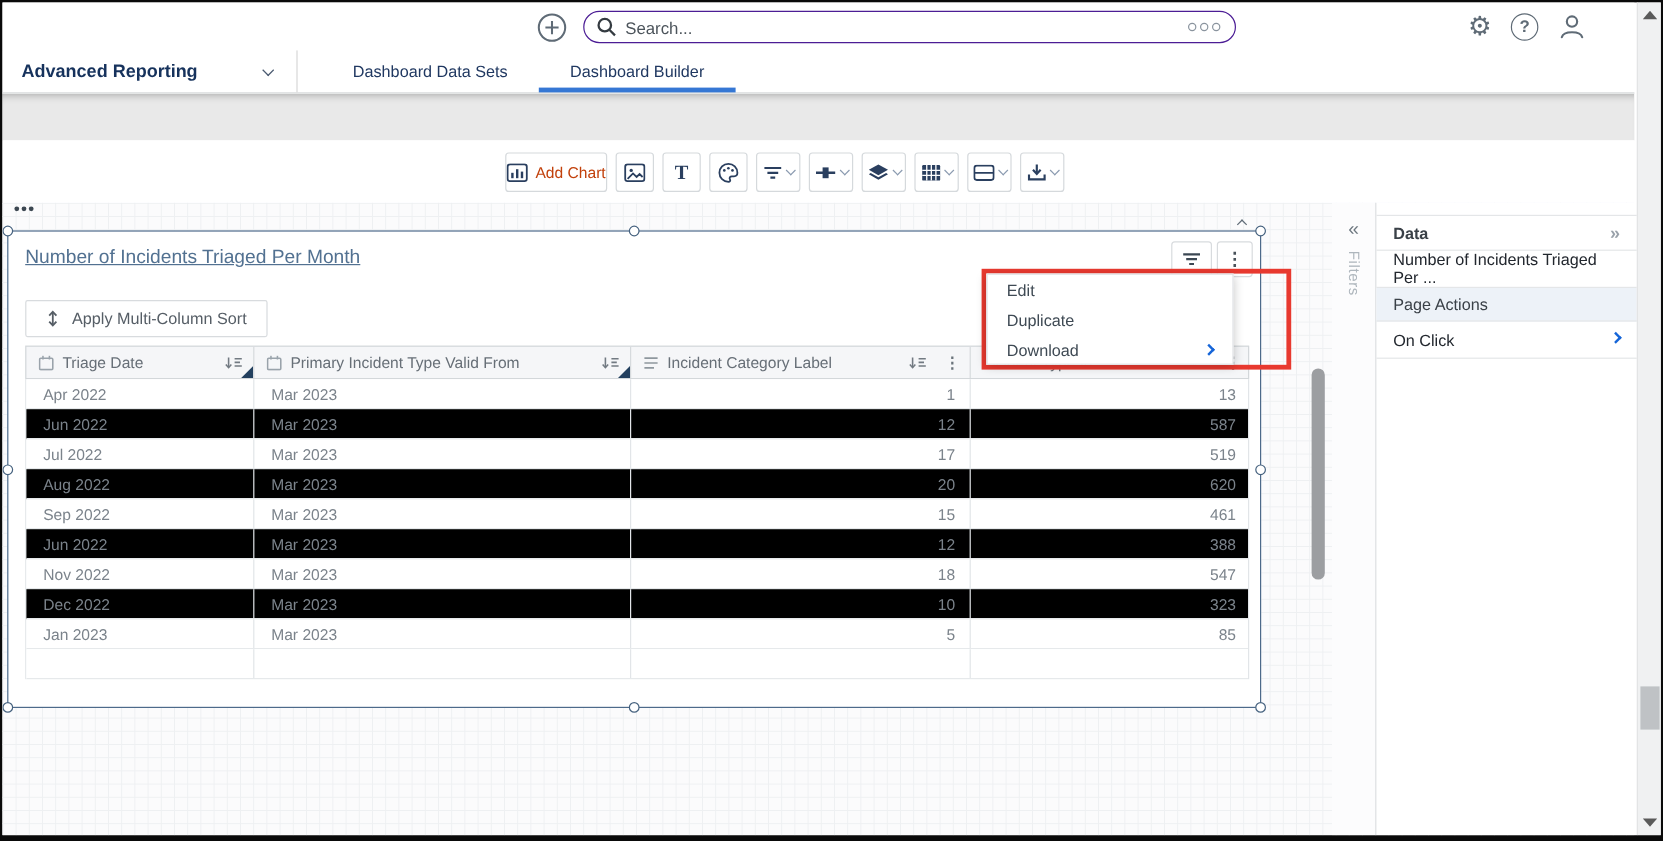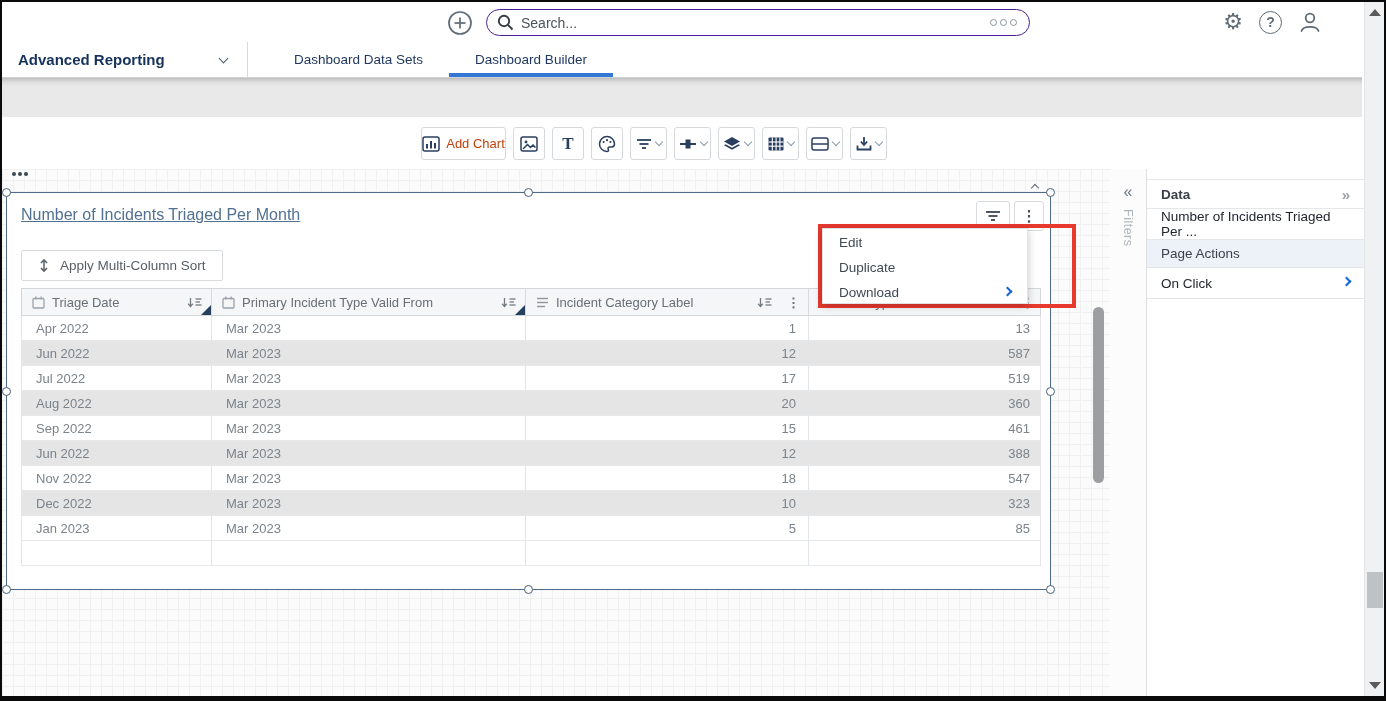--- a/index.html
+++ b/index.html
@@ -65,21 +65,21 @@
   
   .table { position:absolute; left:14px; top:95px; width:1020px; }
   .thead { display:grid; grid-template-columns:189px 314px 283px 234px; height:28px; background:#f5f6f8; border:1px solid #d3d7da; }
   .th { position:relative; display:flex; align-items:center; gap:7px; padding:0 8px 0 10px; font-size:13px; color:#676f77; cursor:pointer; overflow:hidden; }
   .th + .th { border-left:1px solid #d6dadd; }
   .th .sort-ic { margin-left:auto; flex:none; }
   .th .kebab { font-size:13px; font-weight:bold; color:#6a737b; margin-left:7px; cursor:pointer; }
   .corner { position:absolute; right:0; bottom:0; width:0; height:0; border-left:10px solid transparent; border-bottom:10px solid #23405f; }
   .tbody { border-left:1px solid #e2e5e8; border-right:1px solid #e2e5e8; }
   .tr { display:grid; grid-template-columns:189px 314px 283px 234px; height:25px; border-bottom:1px solid #e6e9eb; background:#fff; }
-  .tr.alt { background:#e5e5e5; }
+  .tr.alt { background:#000000; }
   .tr.empty { background:#fff; }
   .td { display:flex; align-items:center; padding:0 12px 0 14px; font-size:13px; color:#7b838b; overflow:hidden; }
   .td + .td { border-left:1px solid #e2e5e8; }
   .td.num { justify-content:flex-end; padding-right:12px; }
 
   
   .menu-highlight { position:absolute; left:816px; top:55px; width:258px; height:84px; border:4px solid #e8392f; z-index:20; }
   .ctx-menu { width:206px; height:76px; background:#fff; border:1px solid #e0e2e4; box-shadow:0 2px 8px rgba(0,0,0,.22); padding-top:1px; }
   .menu-item { height:25px; display:flex; align-items:center; padding:0 16px; font-size:13.5px; color:#3f4a54; cursor:pointer; }
   .menu-item .chev { margin-left:auto; }
@@ -350,21 +350,21 @@
           <div class="tr">
             <div class="td">Jul 2022</div>
             <div class="td">Mar 2023</div>
             <div class="td num">17</div>
             <div class="td num">519</div>
           </div>
           <div class="tr alt">
             <div class="td">Aug 2022</div>
             <div class="td">Mar 2023</div>
             <div class="td num">20</div>
-            <div class="td num">360</div>
+            <div class="td num">620</div>
           </div>
           <div class="tr">
             <div class="td">Sep 2022</div>
             <div class="td">Mar 2023</div>
             <div class="td num">15</div>
             <div class="td num">461</div>
           </div>
           <div class="tr alt">
             <div class="td">Jun 2022</div>
             <div class="td">Mar 2023</div>

